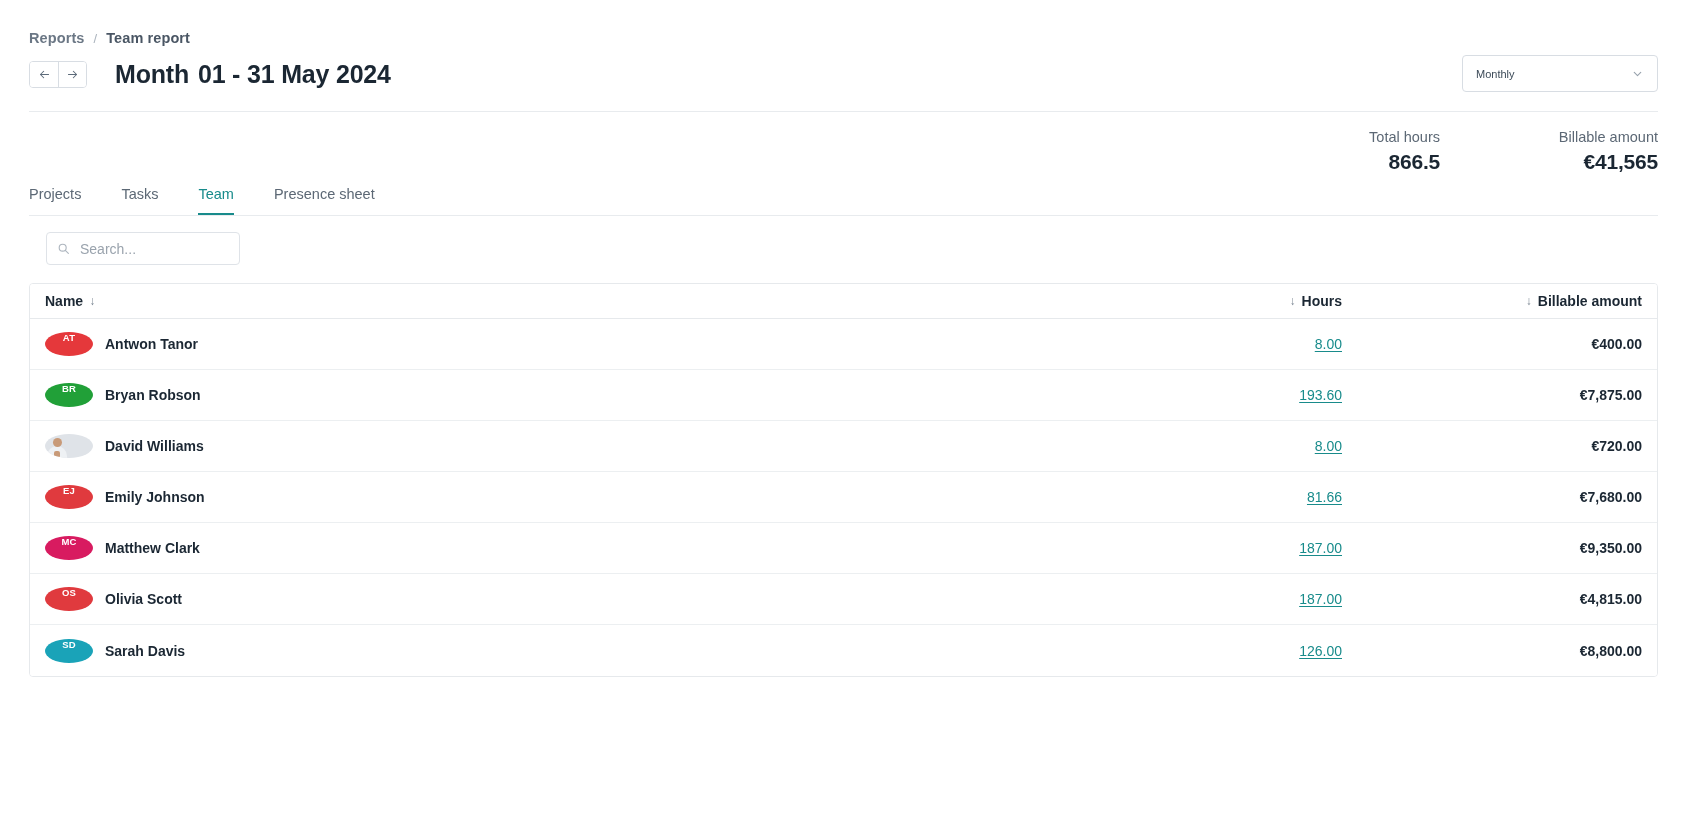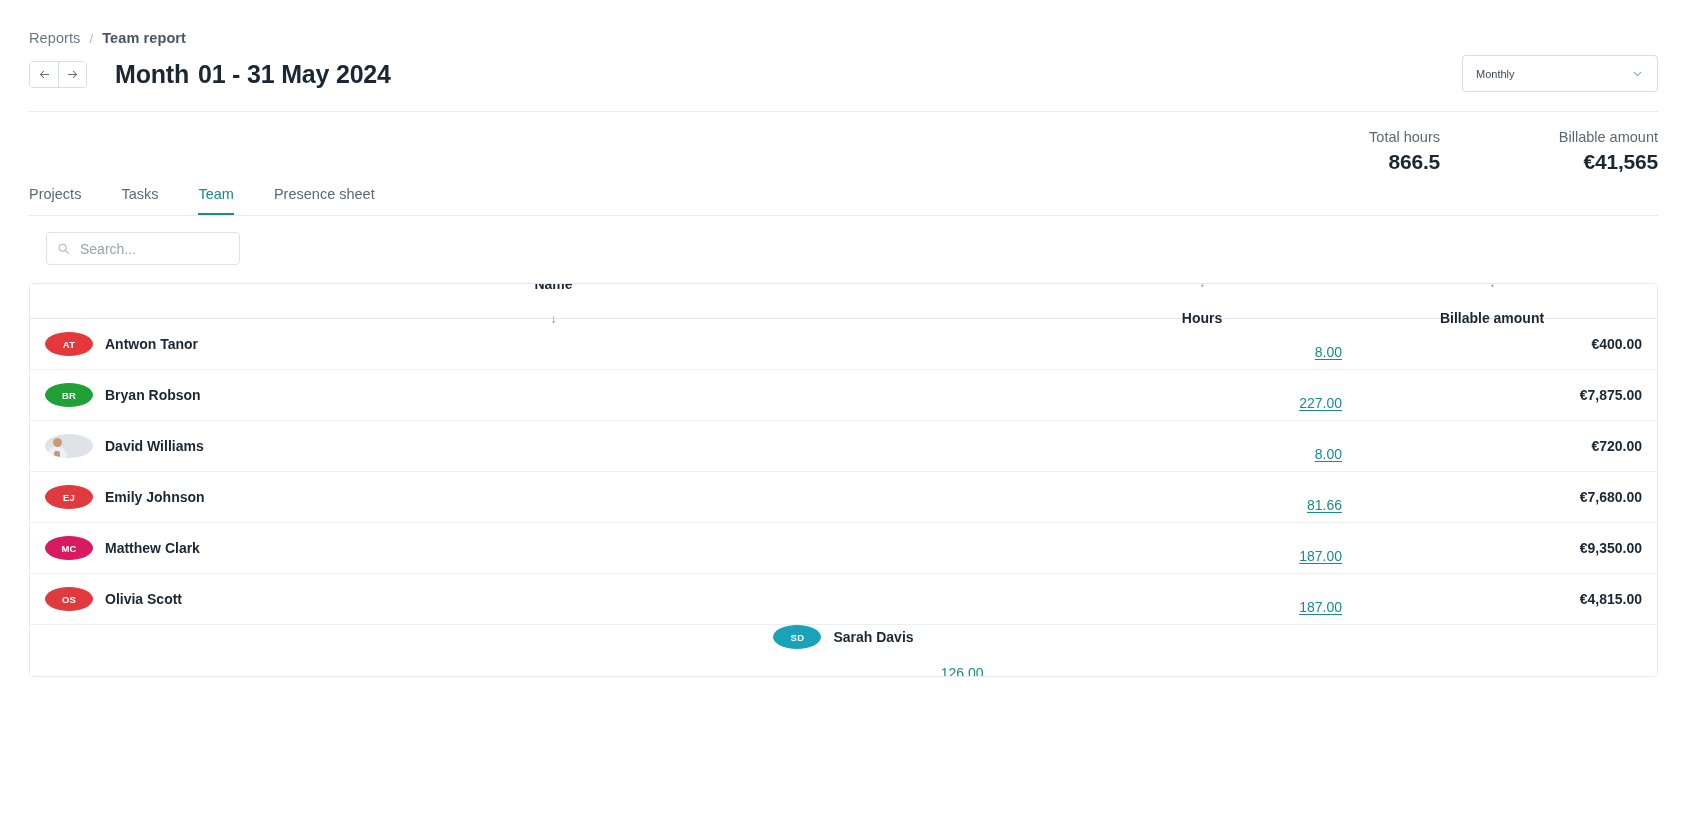--- a/index.html
+++ b/index.html
@@ -27,21 +27,21 @@
     left: 29px;
     top: 29px;
     font-size: 14.5px;
     line-height: 19px;
     color: #6b7785;
     display: flex;
     align-items: center;
     gap: 9px;
     letter-spacing: .1px;
   }
-  .breadcrumb .crumb-root { color: #6b7785; }
+  .breadcrumb .crumb-root { color: #6b7785; font-weight: bold; }
   .breadcrumb .crumb-sep { color: #aab3bd; font-size: 13px; }
   .breadcrumb .crumb-current { color: #4a5664; font-weight: 600; }
 
   
   .title-row {
     position: absolute;
     left: 29px;
     top: 56px;
     right: 29px;
     height: 36px;
@@ -226,53 +226,51 @@
     padding: 0 15px;
     background: #fff;
     border-bottom: 1px solid #e6e9ec;
   }
   .th {
     font-size: 14px;
     font-weight: 700;
     color: #1b2733;
     display: flex;
     align-items: center;
-    gap: 20px;
+    gap: 6px;
     cursor: pointer;
     user-select: none;
-    flex-direction: column;
   }
   .th .sort { font-size: 12px; color: #7c8793; font-weight: 400; }
   .th-name { flex: 1 1 auto; }
   .th-hours { width: 280px; justify-content: flex-end; }
   .th-amount { width: 300px; justify-content: flex-end; }
 
   .t-row {
     display: flex;
     align-items: center;
     height: 51px;
     padding: 0 15px;
     border-bottom: 1px solid #eceff1;
     background: #fff;
   }
-  .t-row:last-child { border-bottom: none; flex-direction: column; }
+  .t-row:last-child { border-bottom: none; }
 
   .cell-name {
     flex: 1 1 auto;
     display: flex;
     align-items: center;
     gap: 12px;
     min-width: 0;
   }
   .avatar {
     width: 48px;
     height: 24px;
     border-radius: 50%;
     display: flex;
-    align-items: center;
     justify-content: center;
     color: #fff;
     font-size: 9.5px;
     font-weight: 700;
     letter-spacing: .2px;
     flex: none;
     overflow: hidden;
     position: relative;
   }
   .avatar.photo { background: #dfe3e8; }
@@ -311,21 +309,20 @@
     display: flex;
     justify-content: flex-end;
     align-items: center;
   }
   .hours-link {
     font-size: 14px;
     color: #188b8b;
     text-decoration: underline;
     text-underline-offset: 2px;
     cursor: pointer;
-    margin-top: 16px;
   }
   .cell-amount {
     width: 300px;
     text-align: right;
     font-size: 14px;
     font-weight: 700;
     color: #1b2733;
   }
 </style>
 </head>
@@ -427,21 +424,21 @@
           <div class="cell-amount">€400.00</div>
         </div>
         <div class="t-row">
           <div class="cell-name">
             <div class="avatar" style="background: rgb(33, 160, 56);">
               <span>BR</span>
             </div>
             <span class="name-text">Bryan Robson</span>
           </div>
           <div class="cell-hours">
-            <span class="hours-link">227.00</span>
+            <span class="hours-link">193.60</span>
           </div>
           <div class="cell-amount">€7,875.00</div>
         </div>
         <div class="t-row">
           <div class="cell-name">
             <div class="avatar photo" style="background: rgb(223, 227, 232);">
               <span class="ph-body"></span>
               <span class="ph-collar"></span>
               <span class="ph-head"></span>
             </div>

